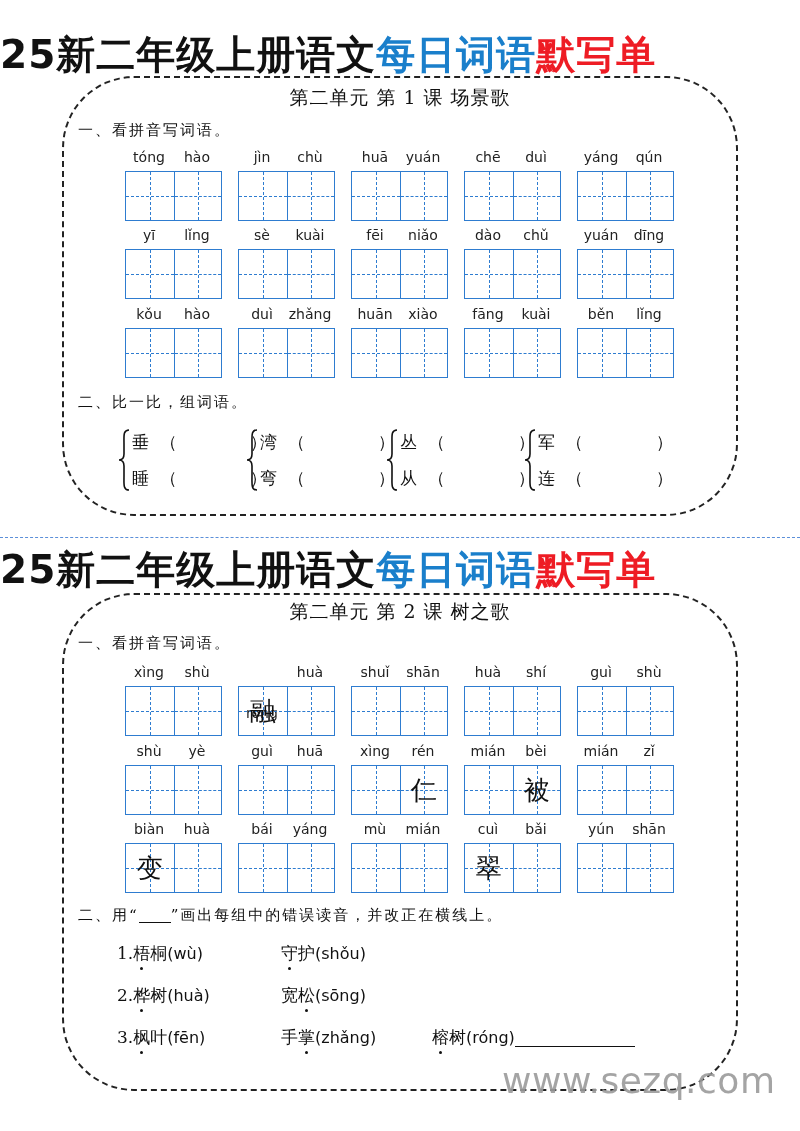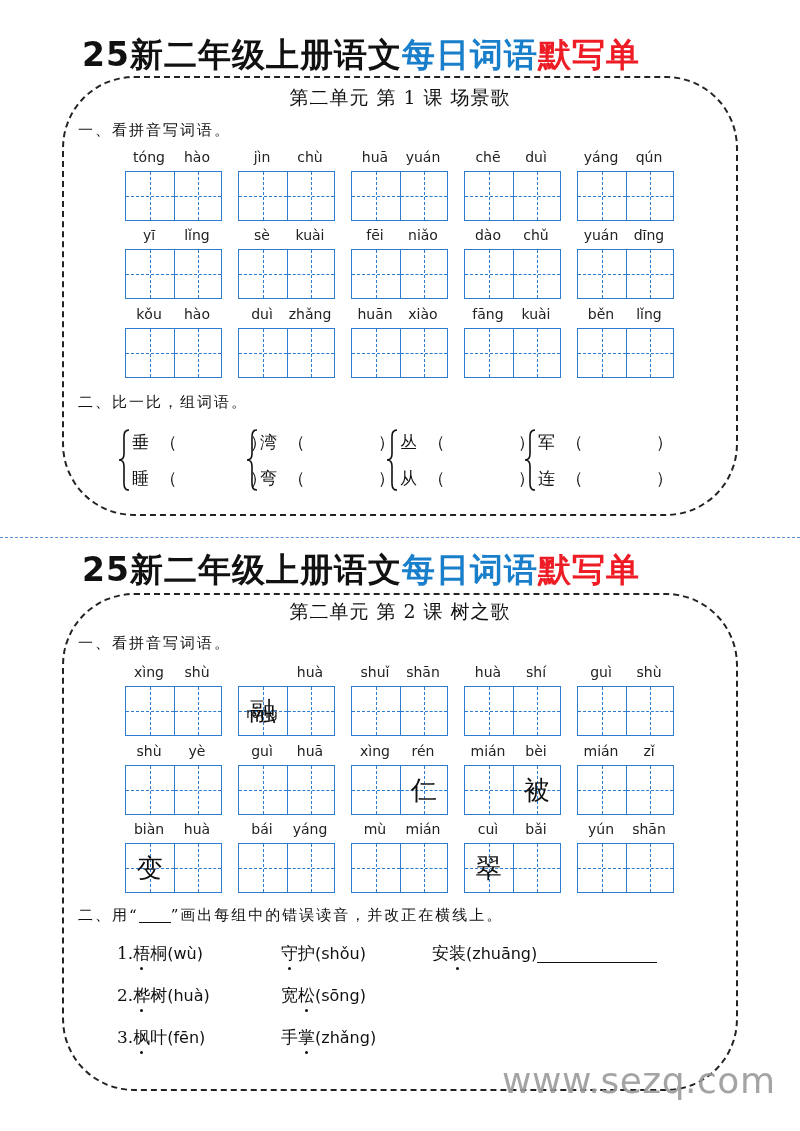--- a/index.html
+++ b/index.html
@@ -1,22 +1,22 @@
 <!DOCTYPE html>
 <html><head>
 <meta charset="utf-8">
 <style>
   * { box-sizing: border-box; margin: 0; padding: 0; }
   html, body { width: 800px; height: 1131px; background: #ffffff; overflow: hidden; }
   body { position: relative; font-family: "DejaVu Serif", "Liberation Serif", serif; color: #111; }
 
   .title {
-    position: absolute; left: 0; width: 640px; text-align: right;
+    position: absolute; left: 0; width: 640px; text-align: left;
     font-family: "DejaVu Sans", "Liberation Sans", sans-serif;
-    font-weight: bold; font-size: 33px; letter-spacing: 1px; line-height: 40px;
+    font-weight: bold; font-size: 39px; letter-spacing: 1px; line-height: 40px;
     white-space: nowrap;
   }
   .title .t-black { color: #111111; }
   .title .t-blue { color: #1a7fcb; }
   .title .t-red { color: #ee1c24; }
 
   .frame {
     position: absolute; left: 62px; width: 676px;
     border: 2px dashed #222; border-radius: 72px;
   }
@@ -513,25 +513,25 @@
   </div>
 
 <div class="section-head" style="top:903px;">
   <span>二、用“</span><span class="quote-blank"></span><span>”画出每组中的错误读音，并改正在横线上。</span>
 </div>
 
 <div id="ws2-items">
     <div class="item-row" style="top:941px;">
       <div class="item" style="left:117px;"><span>1.</span><span class="dot">梧</span><span>桐</span><span class="py">(wù)</span></div>
       <div class="item" style="left:281px;"><span class="dot">守</span><span>护</span><span class="py">(shǒu)</span></div>
-      <div class="item" style="left:432px;"><span>安</span><span class="dot">装</span><span class="py">(zhuāng)</span><span class="answer-line" style="width:120px;"></span></div>
     </div>
     <div class="item-row" style="top:983px;">
       <div class="item" style="left:117px;"><span>2.</span><span class="dot">桦</span><span>树</span><span class="py">(huà)</span></div>
       <div class="item" style="left:281px;"><span>宽</span><span class="dot">松</span><span class="py">(sōng)</span></div>
     </div>
     <div class="item-row" style="top:1025px;">
       <div class="item" style="left:117px;"><span>3.</span><span class="dot">枫</span><span>叶</span><span class="py">(fēn)</span></div>
       <div class="item" style="left:281px;"><span>手</span><span class="dot">掌</span><span class="py">(zhǎng)</span></div>
+      <div class="item" style="left:432px;"><span class="dot">榕</span><span>树</span><span class="py">(róng)</span><span class="answer-line" style="width:120px;"></span></div>
     </div>
   </div>
 
 <div class="watermark">www.sezq.com</div>
 
 </body></html>

